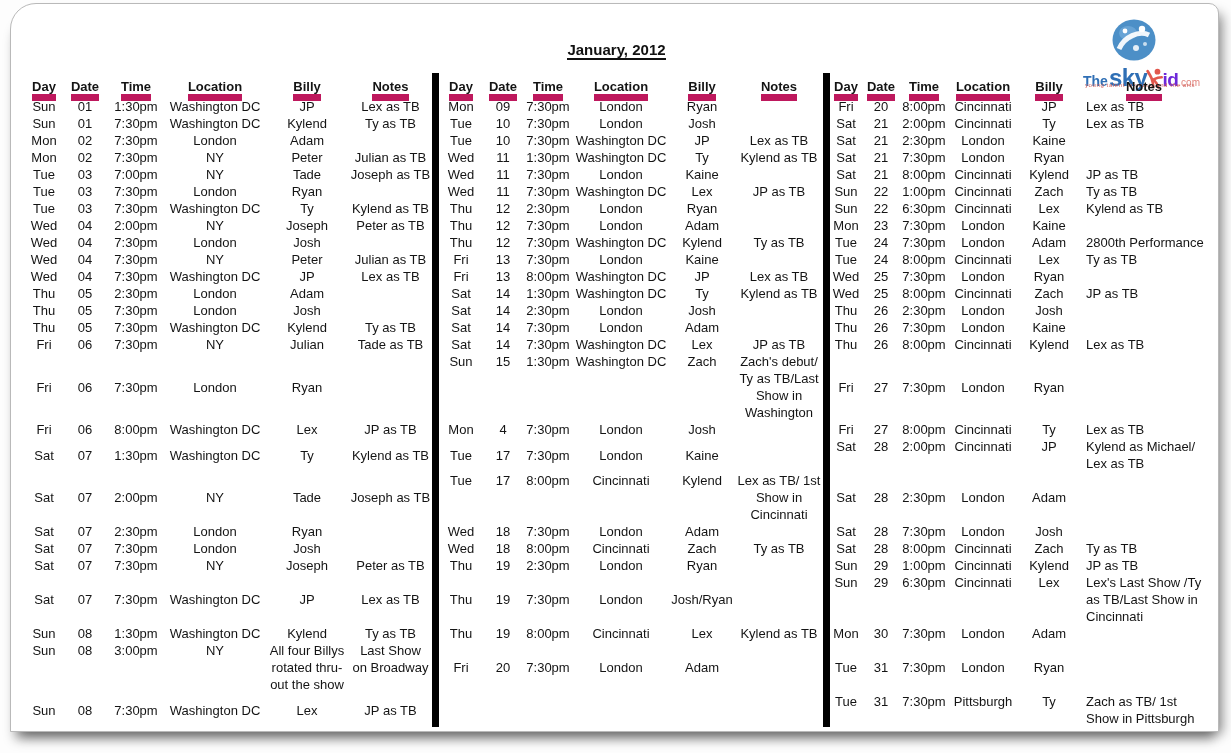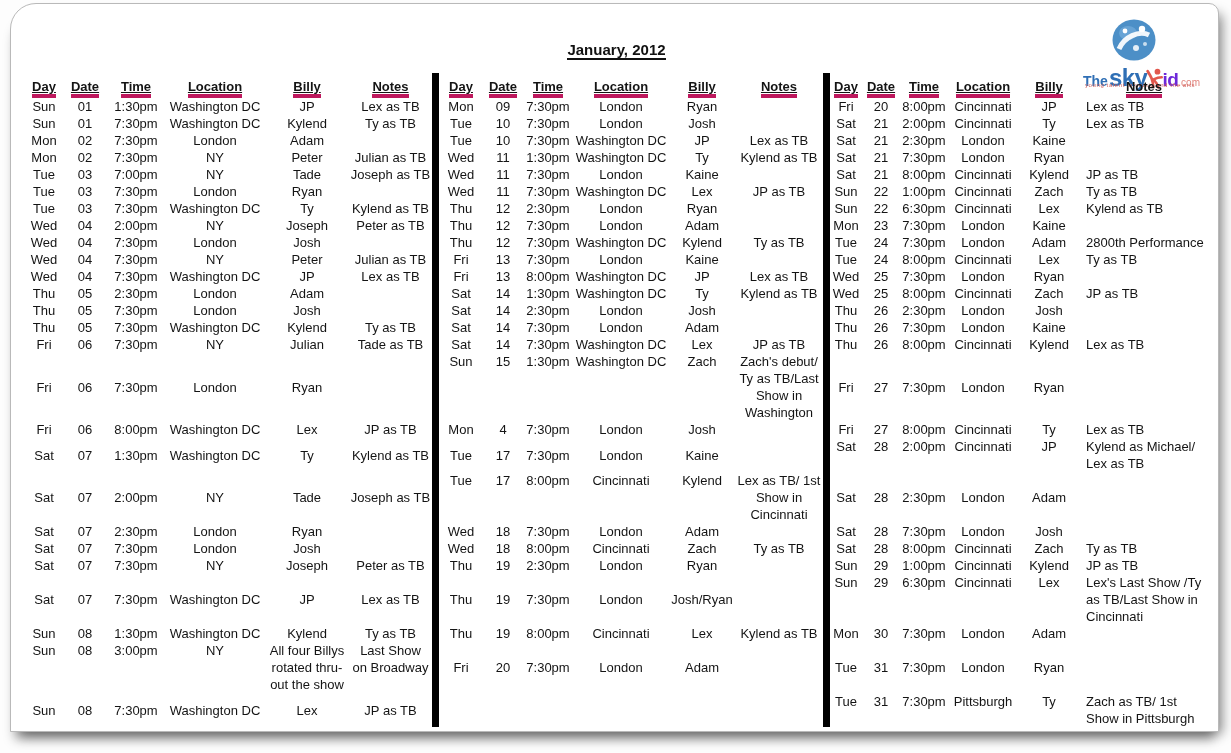--- a/index.html
+++ b/index.html
@@ -11,21 +11,21 @@
   }
   .title,.subtitle{position:absolute;left:14px;width:1183px;text-align:center;color:#111;
     font-family:"Liberation Sans",sans-serif;font-weight:bold;}
   .title{top:15px;font-size:16px;line-height:20px;}
   .subtitle{top:36px;font-size:15px;line-height:19px;}
   .subtitle span{border-bottom:2px solid #111;padding-bottom:0px;}
   table.grid{position:absolute;left:14px;top:69px;width:1183px;border-collapse:collapse;table-layout:fixed;}
   td,th{padding:0;height:17px;font-family:"Liberation Sans",sans-serif;font-size:13px;line-height:17px;
     color:#141414;text-align:center;vertical-align:middle;white-space:pre-line;overflow:visible;}
   th{height:22px;vertical-align:bottom;padding-bottom:3px;font-weight:bold;}
-  th .hd{border-bottom:4px solid #be185d;text-decoration:underline;}
+  th .hd{border-bottom:7px solid #be185d;}
   .bar{background:#000;}
   td.notes.sec3{text-align:left;padding-left:6px;}
   td.vtop{vertical-align:top;}
   
   .logo{position:absolute;top:15px;left:1070px;width:142px;height:72px;font-family:"Liberation Sans",sans-serif;}
   .logo-globe{position:absolute;left:30px;top:0px;}
   .logo-line{position:absolute;left:2px;top:37px;white-space:nowrap;display:flex;align-items:baseline;}
   .logo-the{font-size:14px;font-weight:bold;color:#2f6fb5;margin-right:1px;}
   .logo-sky{font-size:24px;font-weight:bold;color:#2f6fb5;letter-spacing:-.5px;}
   .logo-kid{position:relative;top:3px;margin:0 -1px;}

